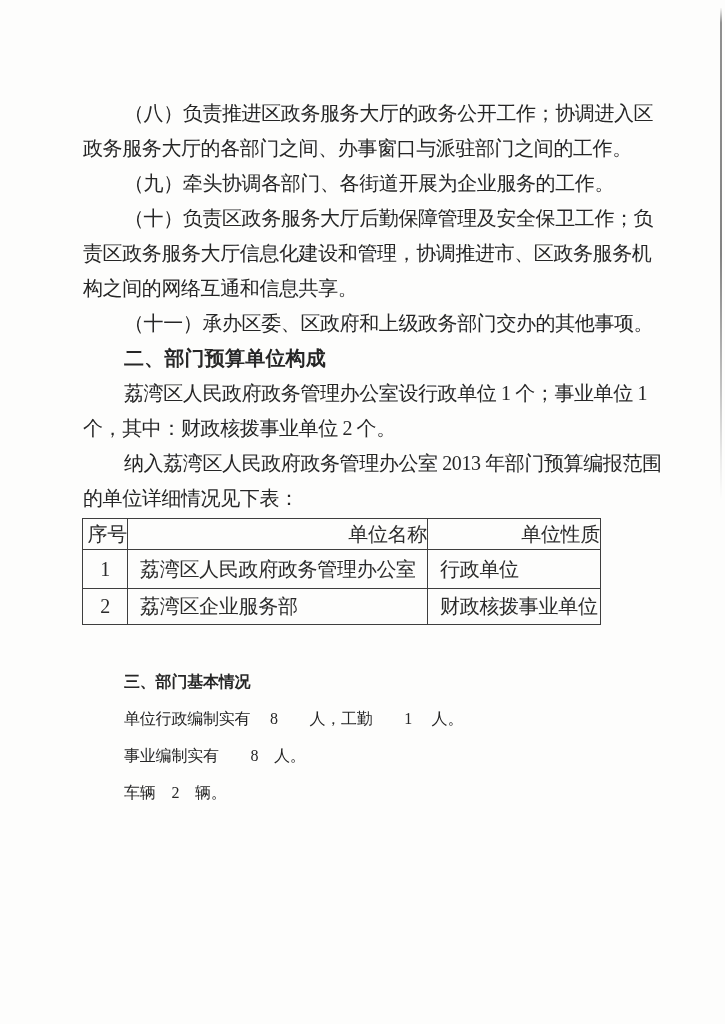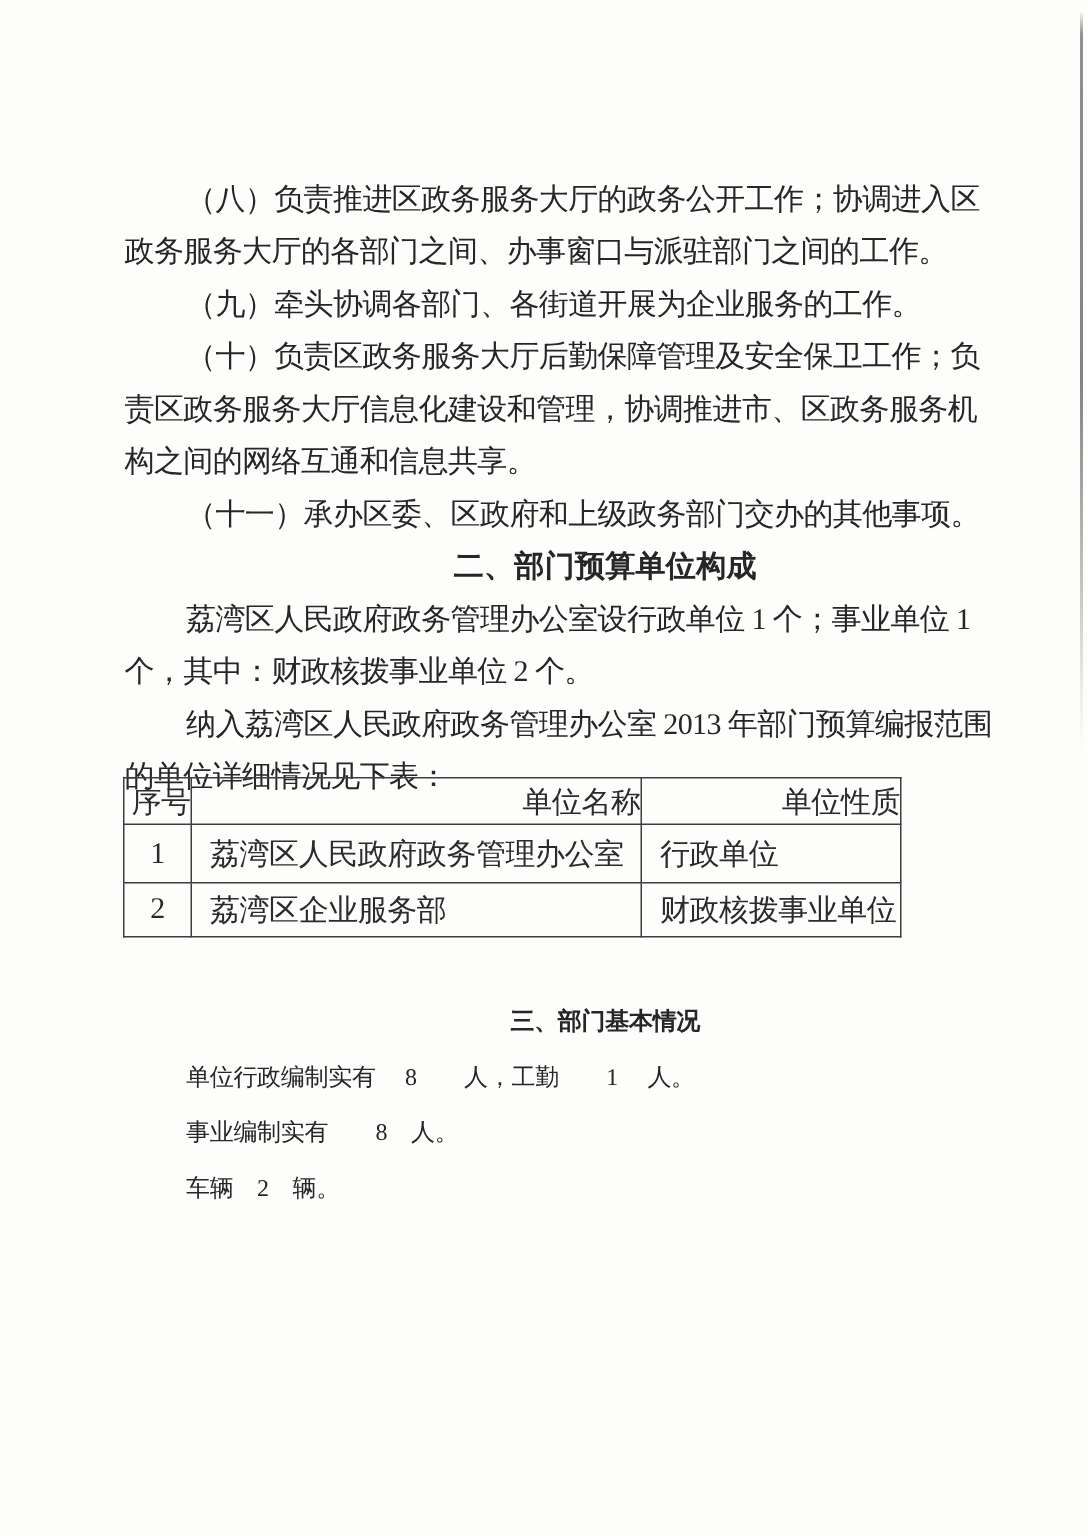--- a/index.html
+++ b/index.html
@@ -15,35 +15,33 @@
     overflow: hidden;
     font-family: "Liberation Serif", "DejaVu Serif", serif;
     color: #262626;
   }
   
   .block-a {
     position: absolute;
     left: 83px;
     top: 96px;
     width: 600px;
-    margin-top: 20px;
   }
   .block-a .line {
     height: 35px;
     line-height: 35px;
     font-size: 20px;
     letter-spacing: -0.4px;
     white-space: nowrap;
   }
   .line.indent { text-indent: 41px; }
   .line.heading {
     font-family: Liberation Serif, serif;
     font-weight: 700;
     letter-spacing: 0.2px;
-    text-align: center;
   }
   
   .units-table {
     position: absolute;
     left: 82px;
     top: 518px;
     width: 518px;
     border-collapse: collapse;
     table-layout: fixed;
     font-size: 20px;

